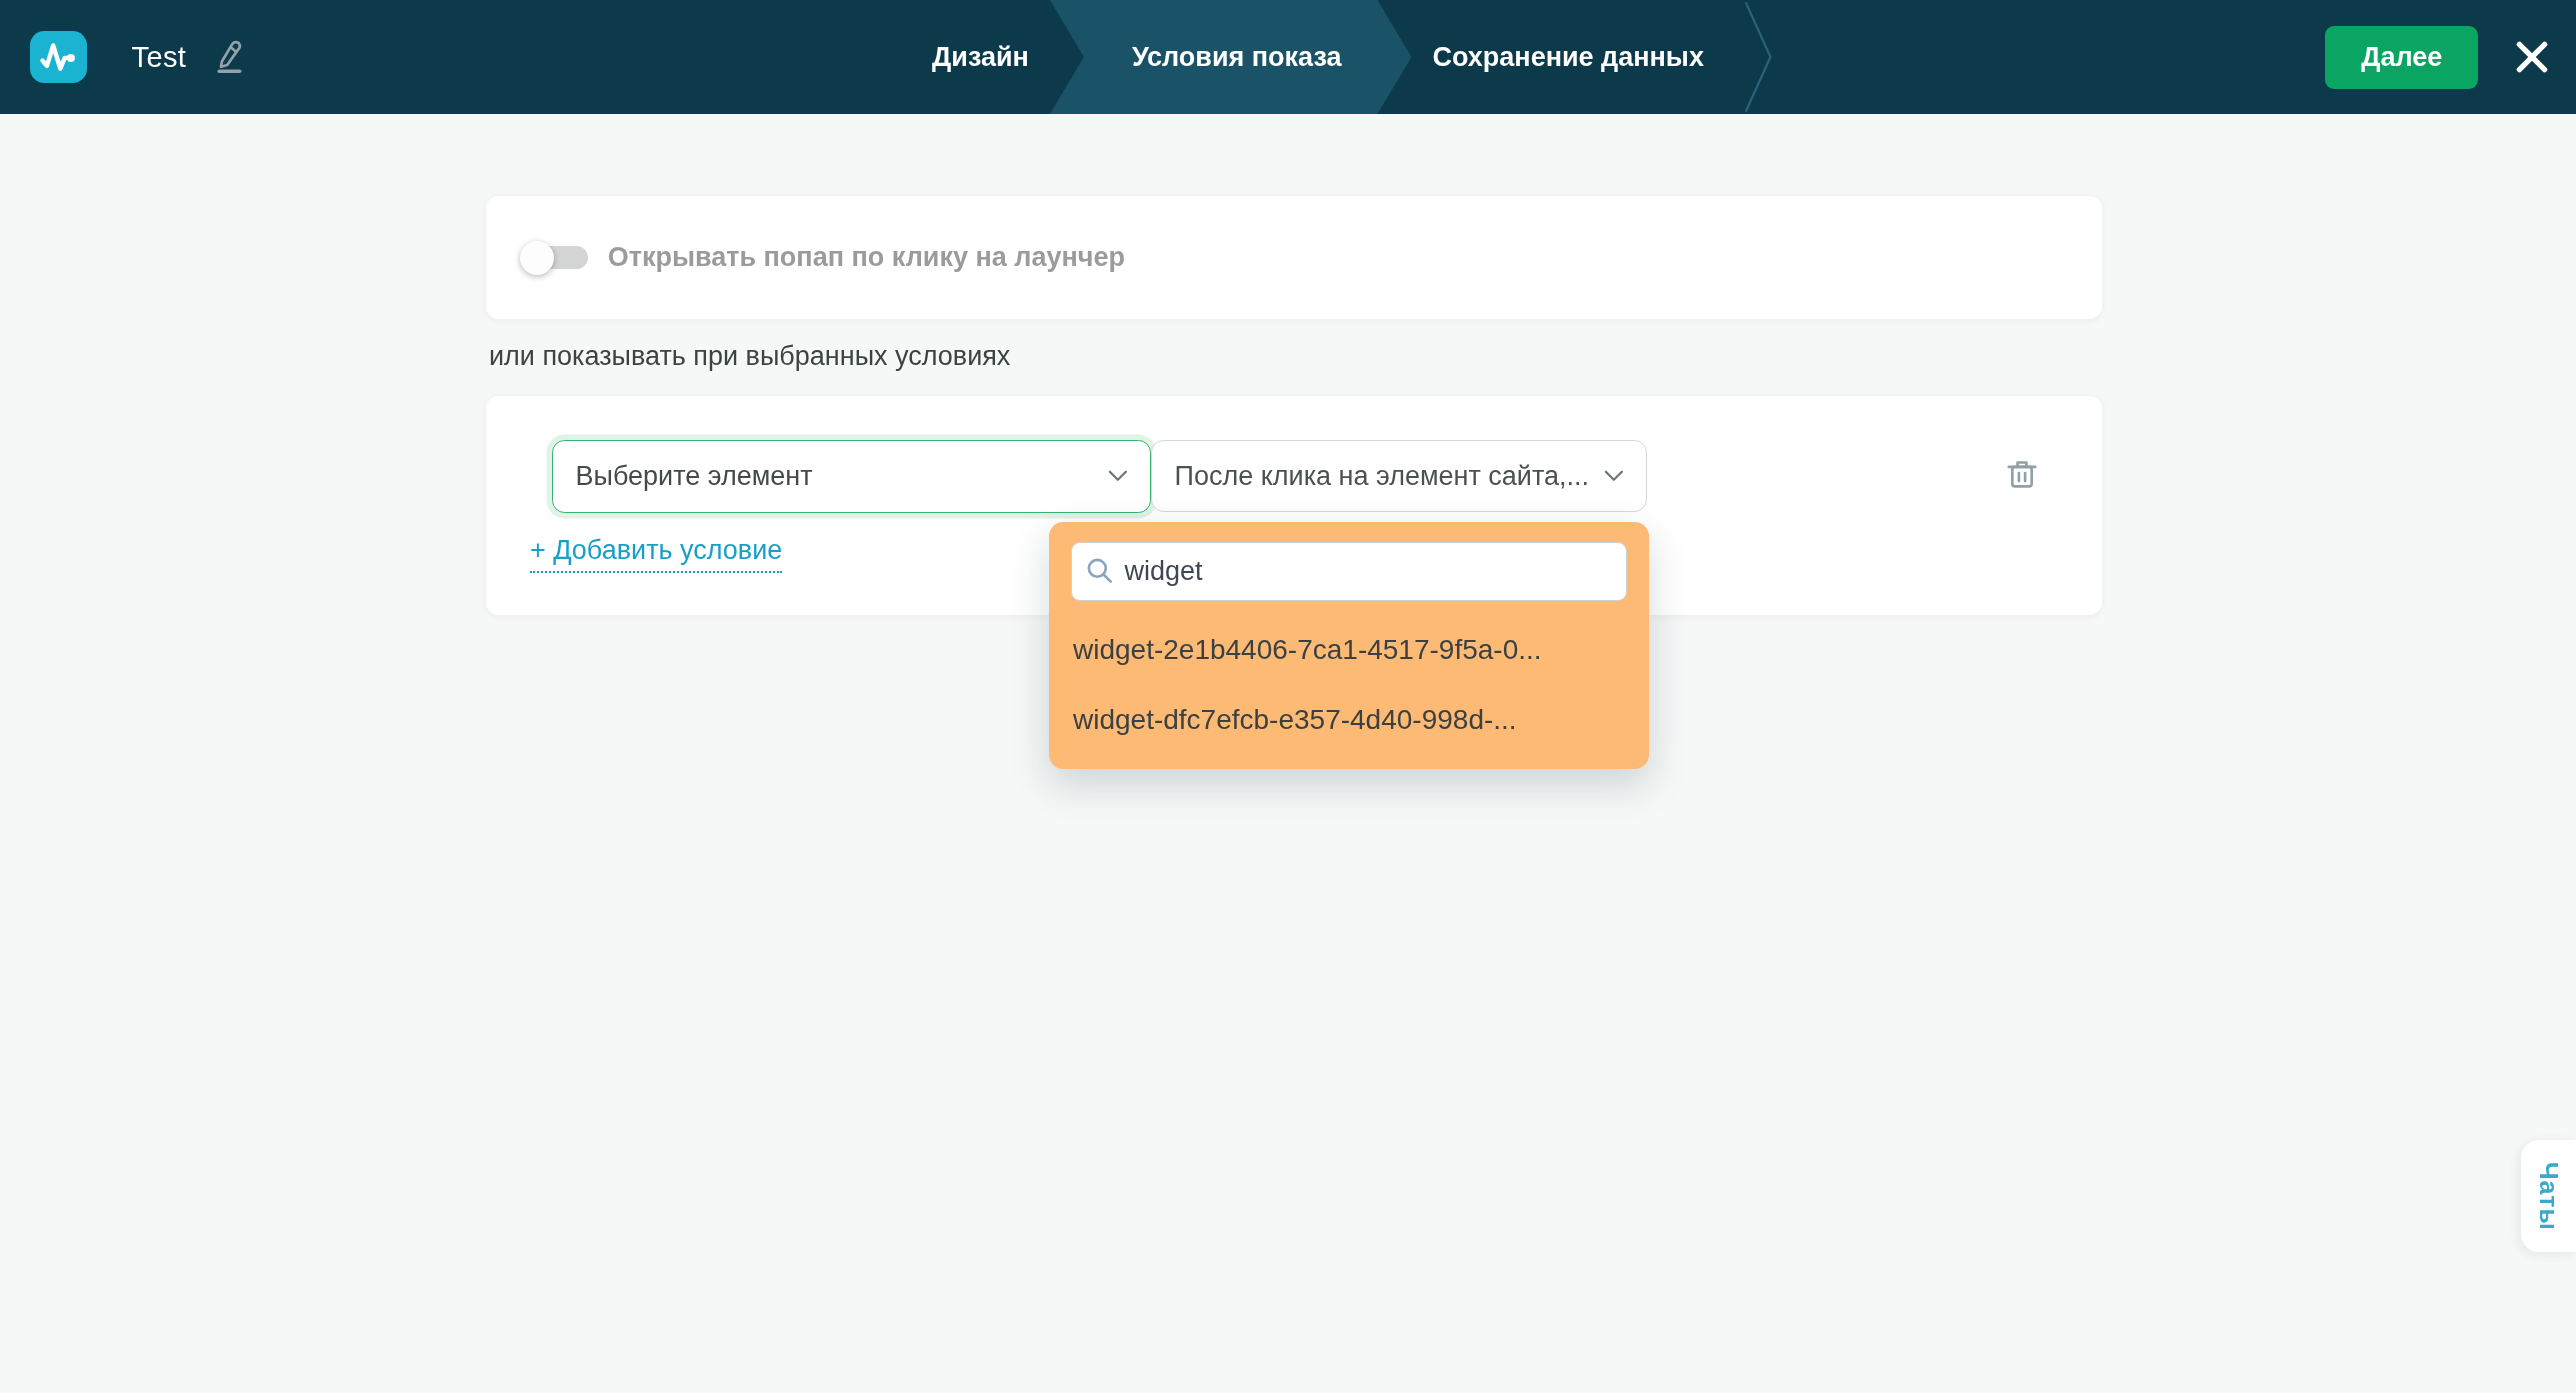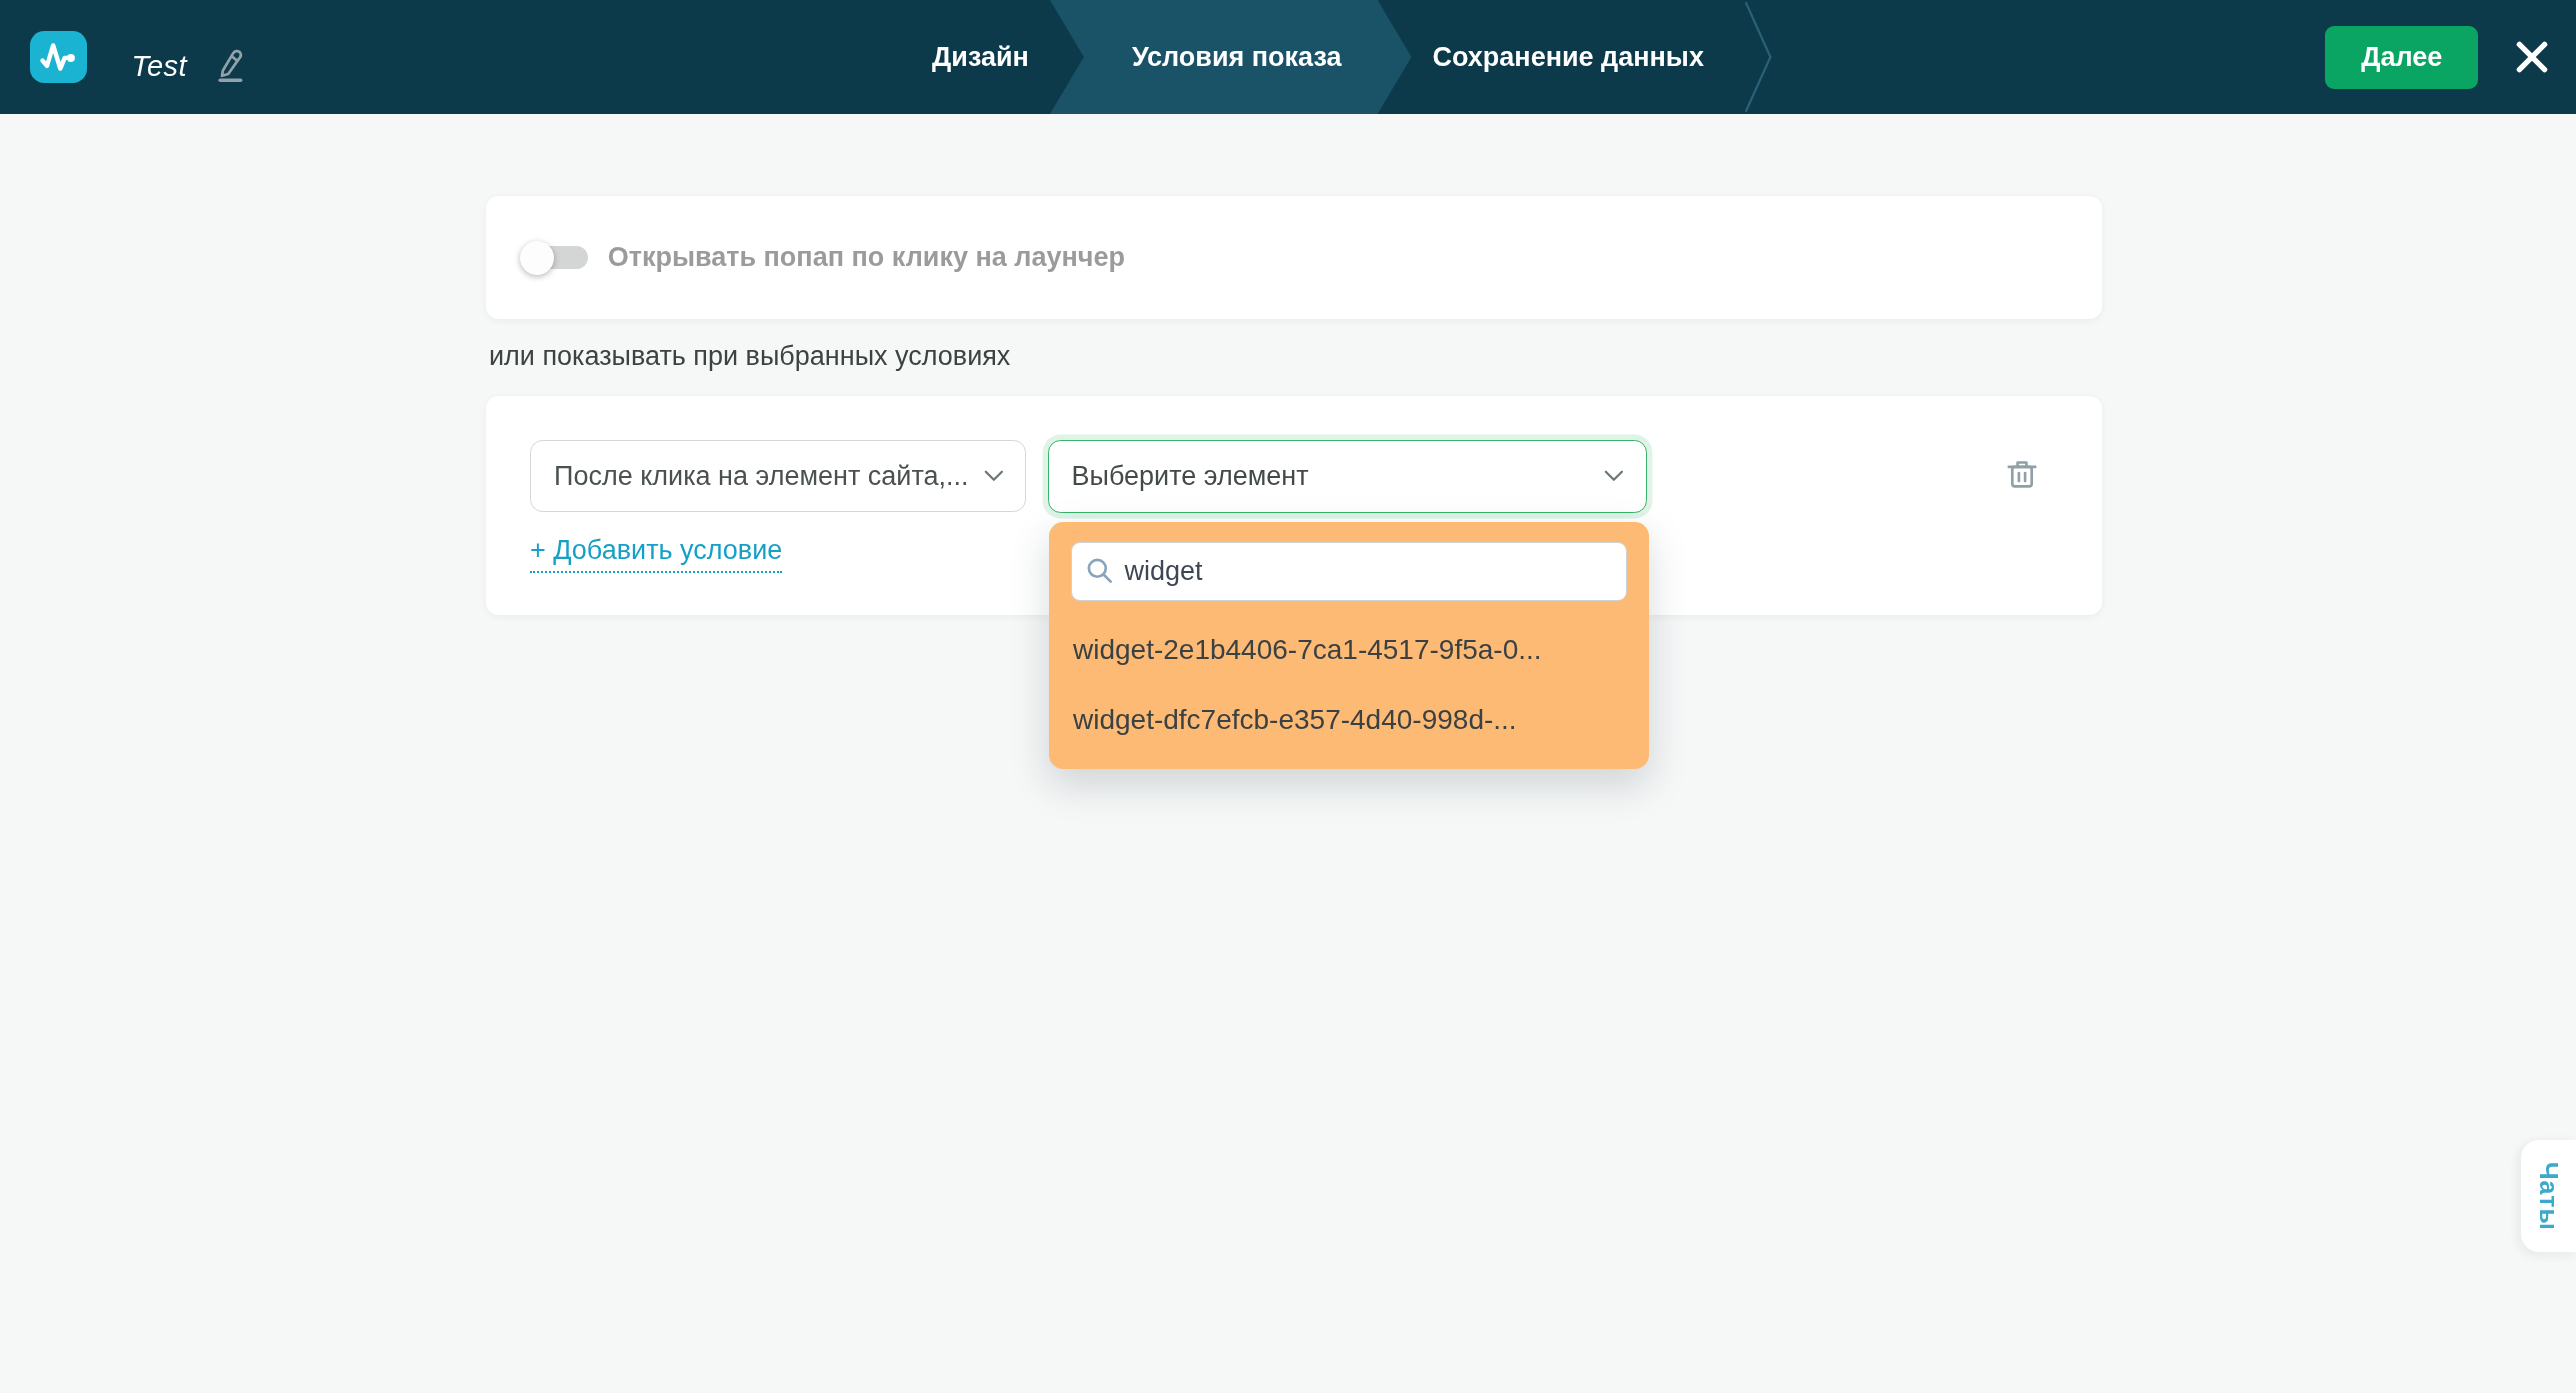--- a/index.html
+++ b/index.html
@@ -9,21 +9,21 @@
     background:#f6f7f7;
     overflow:hidden;
   }
   .page { position:relative; width:2576px; height:1394px; }
 
   
   .header {
     position:absolute; left:0; top:0; width:2576px; height:114px;
     background:#0c3a4a; display:flex; align-items:center;
   }
-  .brand { display:flex; align-items:flex-end; margin-left:29.5px; z-index:2;font-style:italic; }
+  .brand { display:flex; align-items:center; margin-left:29.5px; z-index:2; }
   .logo {
     width:57px; height:52px; border-radius:14.3px; background:#1bb3d2;
     display:flex; align-items:center; justify-content:center; flex:0 0 auto;
   }
   .proj-title { color:#ffffff; font-size:29px; font-weight:500; margin-left:45px; letter-spacing:0.4px; }
   .edit-btn { margin-left:27px; display:flex; align-items:center; cursor:pointer; }
 
   .steps {
     position:absolute; left:50%; top:0; height:114px;
     transform:translateX(calc(-50% + 45px));
@@ -168,29 +168,29 @@
     <div class="toggle">
       <div class="toggle-knob"></div>
     </div>
     <div class="toggle-label">Открывать попап по клику на лаунчер</div>
   </div>
 
   <div class="or-text">или показывать при выбранных условиях</div>
 
   <div class="card card-conditions">
     <div class="cond-row">
+      <div class="select select-element">
+        <span>Выберите элемент</span>
+        <svg class="chev" width="19.7" height="12.5" viewBox="0 0 22 14">
+          <polyline points="2,2 11,11 20,2" fill="none" stroke="#6b7678" stroke-width="2.5" stroke-linecap="round" stroke-linejoin="round"></polyline>
+        </svg>
+      </div>
+
       <div class="select select-trigger">
         <span>После клика на элемент сайта,...</span>
-        <svg class="chev" width="19.7" height="12.5" viewBox="0 0 22 14">
-          <polyline points="2,2 11,11 20,2" fill="none" stroke="#6b7678" stroke-width="2.5" stroke-linecap="round" stroke-linejoin="round"></polyline>
-        </svg>
-      </div>
-
-      <div class="select select-element">
-        <span>Выберите элемент</span>
         <svg class="chev" width="19.7" height="12.5" viewBox="0 0 22 14">
           <polyline points="2,2 11,11 20,2" fill="none" stroke="#6b7678" stroke-width="2.5" stroke-linecap="round" stroke-linejoin="round"></polyline>
         </svg>
       </div>
     </div>
 
     <div class="trash-btn">
       <svg width="30" height="32" viewBox="0 0 34 36">
         <g fill="none" stroke="#8fa1a6" stroke-width="3" stroke-linecap="round" stroke-linejoin="round">
           <rect x="6" y="10" width="22" height="22" rx="3"></rect>

